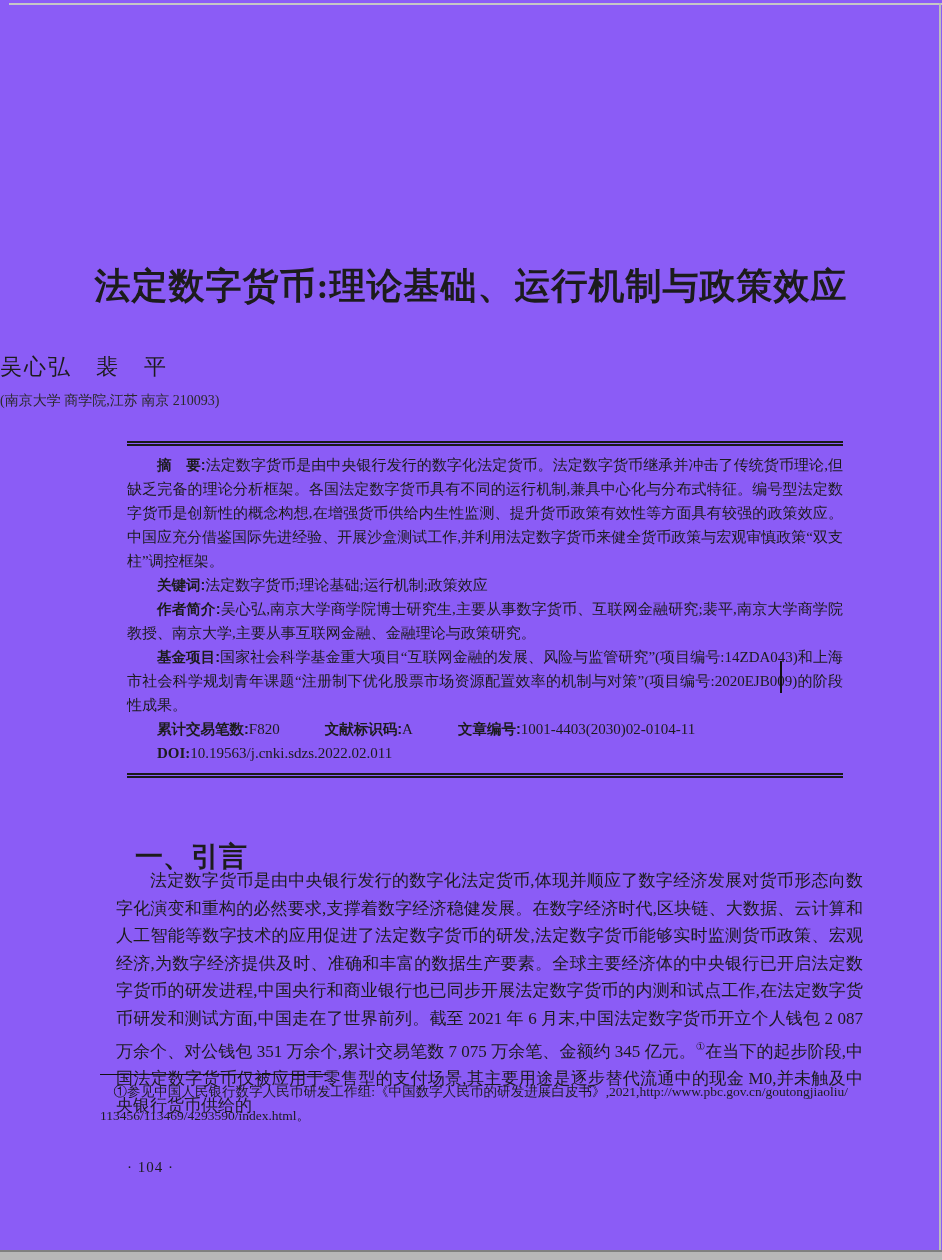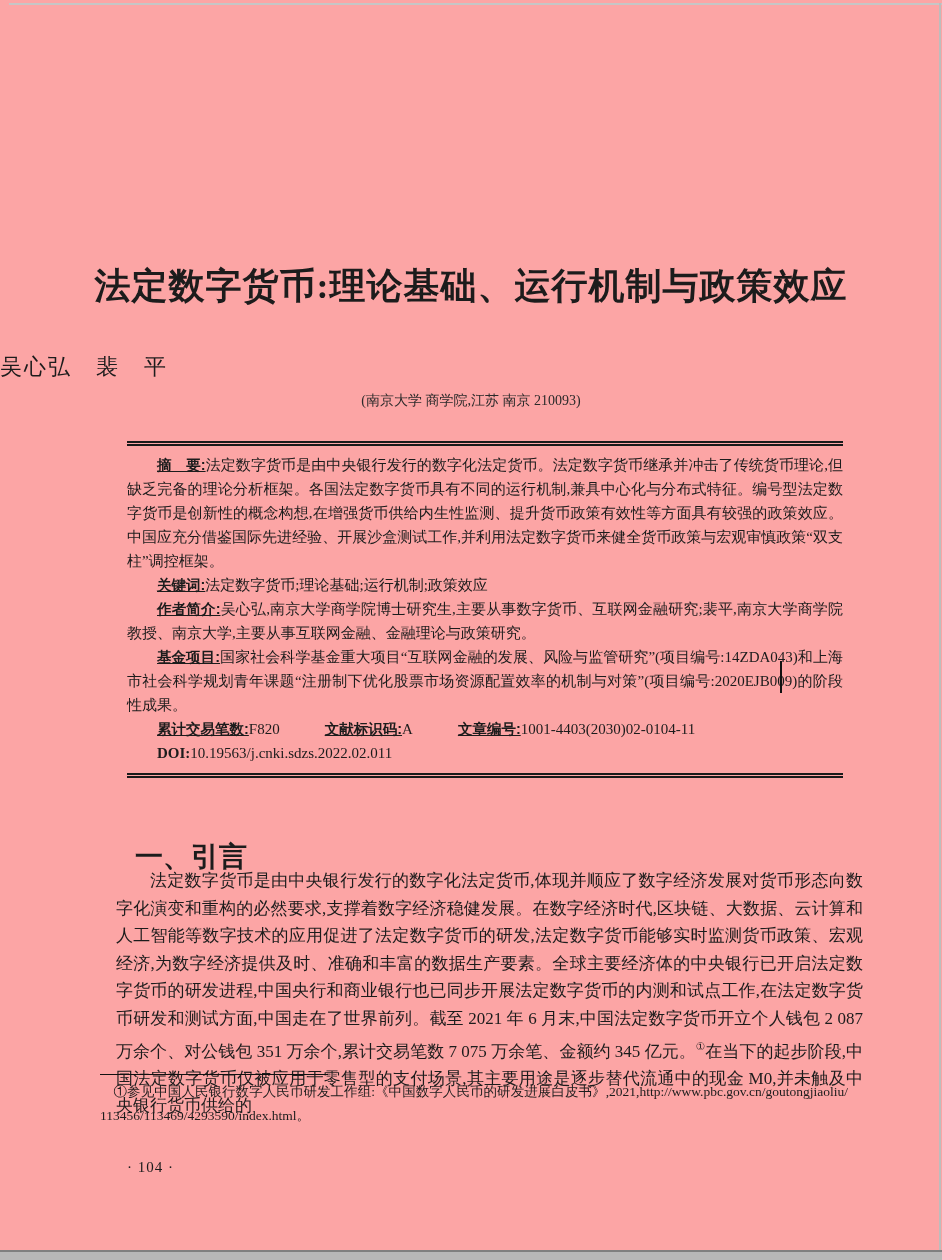--- a/index.html
+++ b/index.html
@@ -1,19 +1,19 @@
 <!DOCTYPE html>
 <html><head>
 <meta charset="utf-8">
 <style>
   html,body{margin:0;padding:0;background:#e8e8e8;}
   .page{
     position:relative;
     width:942px;height:1260px;
-    background:#fca5a5;
+    background:#8b5cf6;
     overflow:hidden;
     font-family:"Liberation Serif","DejaVu Serif",serif;
     color:#1c1c1c;
   }
   
   .edge-top{position:absolute;top:3px;left:9px;right:0;height:2px;background:#c6c6c6;}
   .edge-right{position:absolute;top:3px;right:1px;bottom:8px;width:2px;background:#bdbdbd;}
   .edge-bottom{position:absolute;left:0;right:0;bottom:0;height:8px;background:#b7b7b7;border-top:2px solid #7f7f7f;}
 
   .title{
@@ -22,38 +22,36 @@
     font-size:36px;font-weight:bold;
     letter-spacing:1px;
   }
   .authors{
     position:absolute;top:352px;left:0;right:0;
     text-align:left;
     font-size:22px;letter-spacing:2px;
   }
   .affiliation{
     position:absolute;top:392px;left:0;right:0;
-    text-align:center;
     font-size:14px;color:#2a2a2a;
   }
 
   .meta-box{
     position:absolute;top:441px;left:127px;width:716px;
     border-top:5px double #1a1a1a;
     border-bottom:5px double #1a1a1a;
     padding:7px 0 8px 0;
     font-size:15px;line-height:24px;
     text-align:justify;
   }
   .meta-box p{margin:0;text-indent:2em;}
   .label{
     font-family:"Liberation Sans","DejaVu Sans",sans-serif;
     font-weight:bold;
     font-size:14.5px;
-    text-decoration:underline;
   }
   .doi-label{font-weight:bold;margin-top:44px;}
   .gap{display:inline-block;width:3em;}
 
   .section-heading{
     position:absolute;top:815px;left:135px;
     font-family:"Liberation Sans","DejaVu Sans",sans-serif;
     font-weight:bold;font-size:28px;
   }
 

